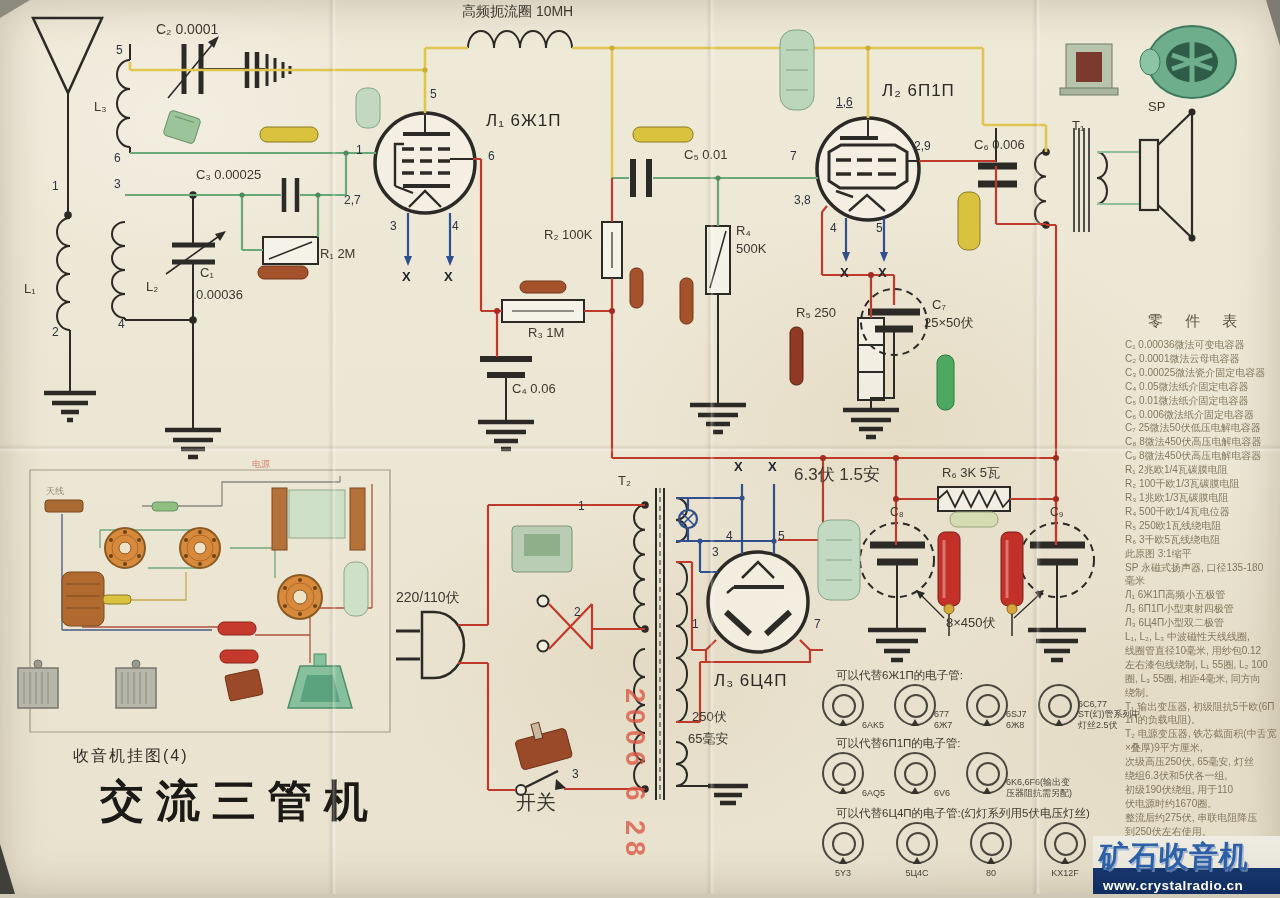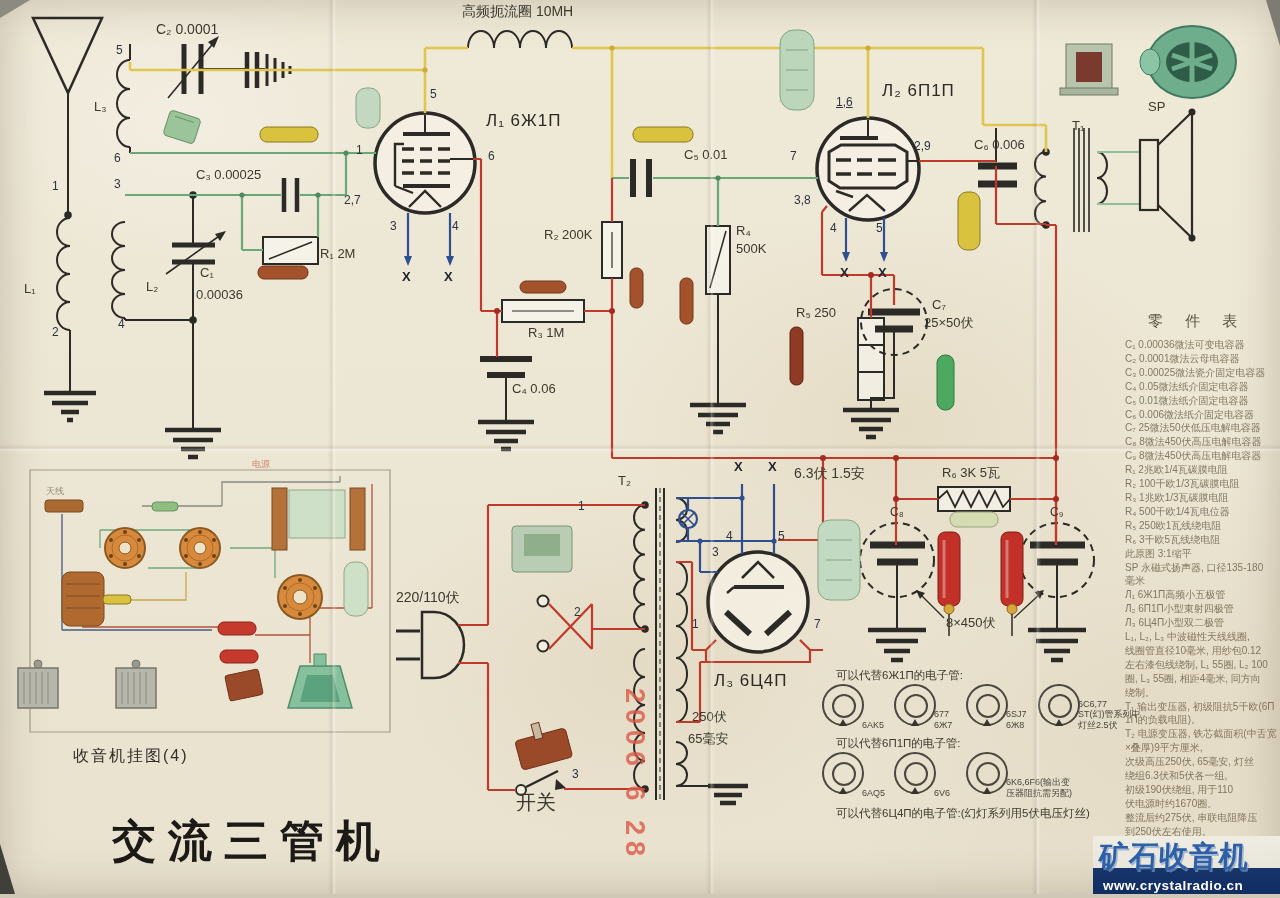--- a/index.html
+++ b/index.html
@@ -449,21 +449,21 @@
   <span class="lbl" style="left:320px;top:247px;">R₁ 2M</span>
   <span class="lbl tube-name" style="left:486px;top:112px;">Л₁ 6Ж1П</span>
   <span class="pin" style="left:430px;top:88px;">5</span>
   <span class="pin" style="left:356px;top:144px;">1</span>
   <span class="pin" style="left:488px;top:150px;">6</span>
   <span class="pin" style="left:344px;top:194px;">2,7</span>
   <span class="pin" style="left:390px;top:220px;">3</span>
   <span class="pin" style="left:452px;top:220px;">4</span>
   <span class="xmark" style="left:402px;top:270px;">X</span>
   <span class="xmark" style="left:444px;top:270px;">X</span>
-  <span class="lbl" style="left:544px;top:228px;">R₂ 200K</span>
+  <span class="lbl" style="left:544px;top:228px;">R₂ 100K</span>
   <span class="lbl" style="left:528px;top:326px;text-align:right;">R₃ 1M</span>
   <span class="lbl" style="left:512px;top:382px;">C₄ 0.06</span>
   <span class="lbl" style="left:684px;top:148px;">C₅ 0.01</span>
   <span class="lbl" style="left:736px;top:224px;">R₄</span>
   <span class="lbl" style="left:736px;top:242px;">500K</span>
   <span class="lbl tube-name" style="left:882px;top:82px;">Л₂ 6П1П</span>
   <span class="pin" style="left:836px;top:96px;text-decoration:underline;">1,6</span>
   <span class="pin" style="left:790px;top:150px;">7</span>
   <span class="pin" style="left:914px;top:140px;">2,9</span>
   <span class="pin" style="left:794px;top:194px;text-align:center;">3,8</span>
@@ -472,21 +472,21 @@
   <span class="xmark" style="left:840px;top:266px;">X</span>
   <span class="xmark" style="left:878px;top:266px;">X</span>
   <span class="lbl" style="left:974px;top:138px;">C₆ 0.006</span>
   <span class="lbl" style="left:1072px;top:100px;margin-top:19px;">T₁</span>
   <span class="lbl" style="left:1148px;top:100px;">SP</span>
   <span class="lbl" style="left:796px;top:306px;">R₅ 250</span>
   <span class="lbl" style="left:932px;top:298px;">C₇</span>
   <span class="lbl" style="left:924px;top:316px;">25×50伏</span>
   <span class="xmark" style="left:734px;top:460px;">X</span>
   <span class="xmark" style="left:768px;top:460px;">X</span>
-  <span class="lbl" style="left:794px;top:466px;font-size:14px;">6.3伏 1.5安</span>
+  <span class="lbl" style="left:794px;top:466px;font-size:17px;">6.3伏 1.5安</span>
   <span class="lbl" style="left:942px;top:466px;">R₆ 3K 5瓦</span>
   <span class="lbl" style="left:890px;top:506px;font-size:12px;text-align:right;">C₈</span>
   <span class="lbl" style="left:1050px;top:506px;font-size:12px;">C₉</span>
   <span class="lbl" style="left:946px;top:616px;">8×450伏</span>
   <span class="lbl tube-name" style="left:714px;top:672px;">Л₃ 6Ц4П</span>
   <span class="pin" style="left:712px;top:546px;">3</span>
   <span class="pin" style="left:726px;top:530px;">4</span>
   <span class="pin" style="left:778px;top:530px;">5</span>
   <span class="pin" style="left:692px;top:618px;">1</span>
   <span class="pin" style="left:814px;top:618px;">7</span>
@@ -495,21 +495,21 @@
   <span class="pin" style="left:574px;top:606px;">2</span>
   <span class="pin" style="left:572px;top:768px;">3</span>
   <span class="lbl" style="left:396px;top:590px;font-size:14px;">220/110伏</span>
   <span class="lbl" style="left:516px;top:792px;font-size:20px;text-align:right;">开关</span>
   <span class="lbl" style="left:692px;top:710px;">250伏</span>
   <span class="lbl" style="left:688px;top:732px;">65毫安</span>
   <span class="lbl faint" style="left:46px;top:487px;font-size:9px;">天线</span>
   <span class="lbl" style="left:252px;top:460px;font-size:9px;color:rgba(200,90,70,.7);">电源</span>
 
   <span class="series-title" style="left:73px;top:746px;">收音机挂图(4)</span>
-  <span class="big-title" style="left:100px;top:812px;margin-left:12px;">交流三管机</span>
+  <span class="big-title" style="left:100px;top:772px;">交流三管机</span>
 
   <span class="parts-heading">零 件 表</span>
   <div class="parts">
       <div class="pl-line">C₁ 0.00036微法可变电容器</div>
       <div class="pl-line">C₂ 0.0001微法云母电容器</div>
       <div class="pl-line">C₃ 0.00025微法瓷介固定电容器</div>
       <div class="pl-line">C₄ 0.05微法纸介固定电容器</div>
       <div class="pl-line">C₅ 0.01微法纸介固定电容器</div>
       <div class="pl-line">C₆ 0.006微法纸介固定电容器</div>
       <div class="pl-line">C₇ 25微法50伏低压电解电容器</div>
@@ -576,20 +576,38 @@
       <div class="socket"></div>
       <div class="sub-label">6V6</div>
     </div>
       <div class="tube-item">
       <div class="socket"></div>
       <div class="sub-label">6K6,6F6(输出变
 压器阻抗需另配)</div>
     </div>
     </div>
   <span class="sub-heading" style="left:836px;top:806px;">可以代替6Ц4П的电子管:(幻灯系列用5伏电压灯丝)</span>
+  <div class="sub-row below" style="left:822px;top:822px;">
+      <div class="tube-item">
+      <div class="socket"></div>
+      <div class="sub-label">5Y3</div>
+    </div>
+      <div class="tube-item">
+      <div class="socket"></div>
+      <div class="sub-label">5Ц4C</div>
+    </div>
+      <div class="tube-item">
+      <div class="socket"></div>
+      <div class="sub-label">80</div>
+    </div>
+      <div class="tube-item">
+      <div class="socket"></div>
+      <div class="sub-label">KX12F</div>
+    </div>
+    </div>
 
   <div class="stamp mid" style="left:650px;top:688px;">2006  6  28</div>
 
   <div class="wm">
     <div class="wm-logo">矿石收音机</div>
     <div class="wm-url">www.crystalradio.cn</div>
   </div>
 
   <div class="crease-v" style="left:328px;"></div>
   <div class="crease-v" style="left:706px;"></div>

